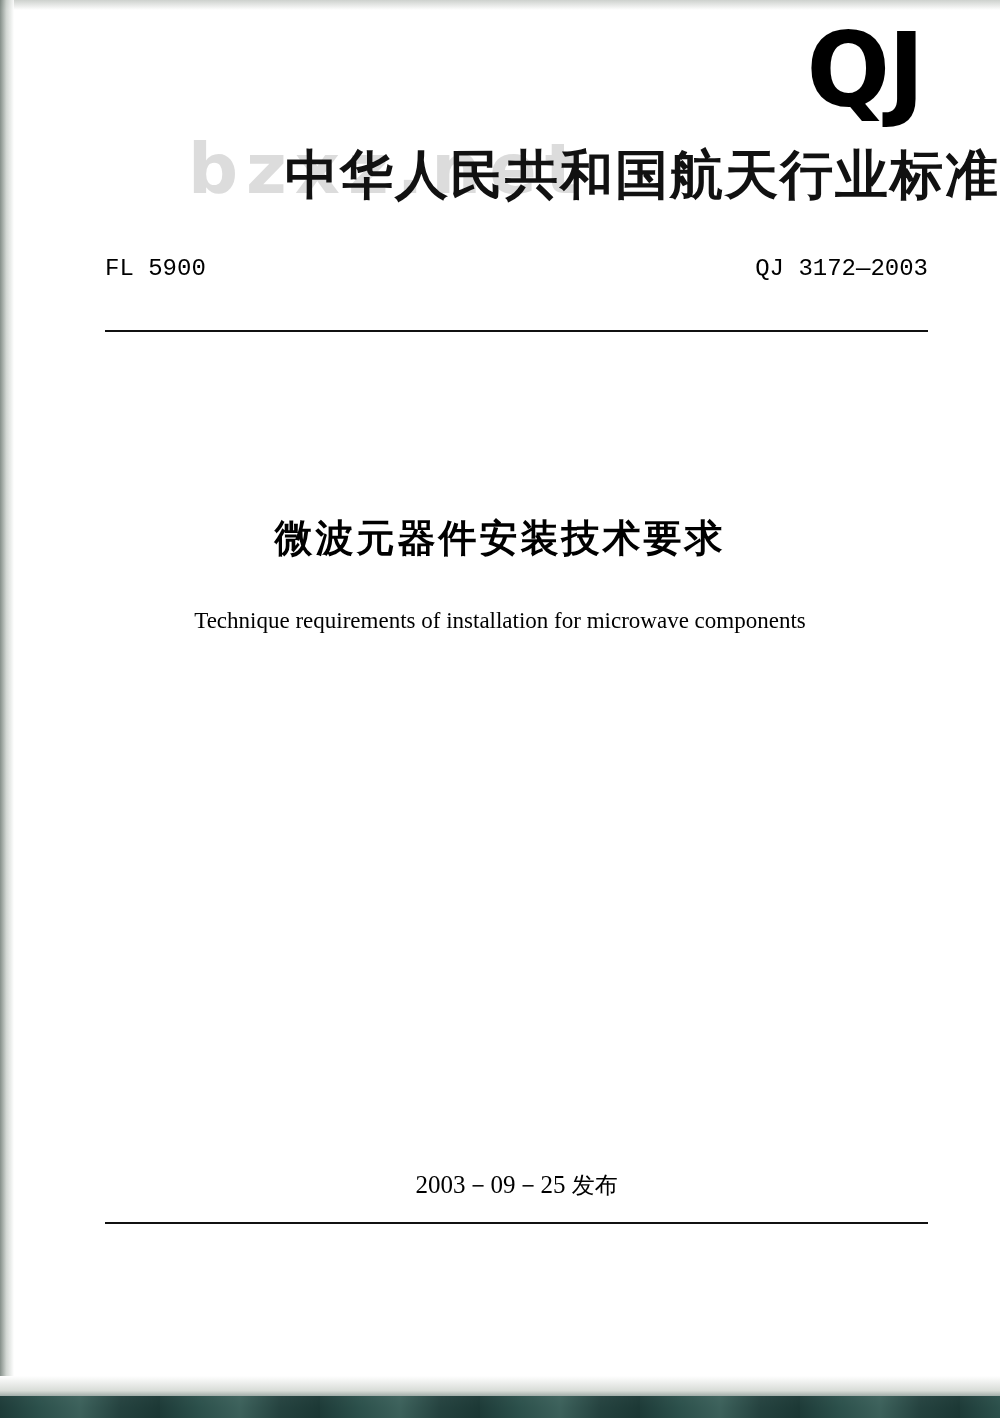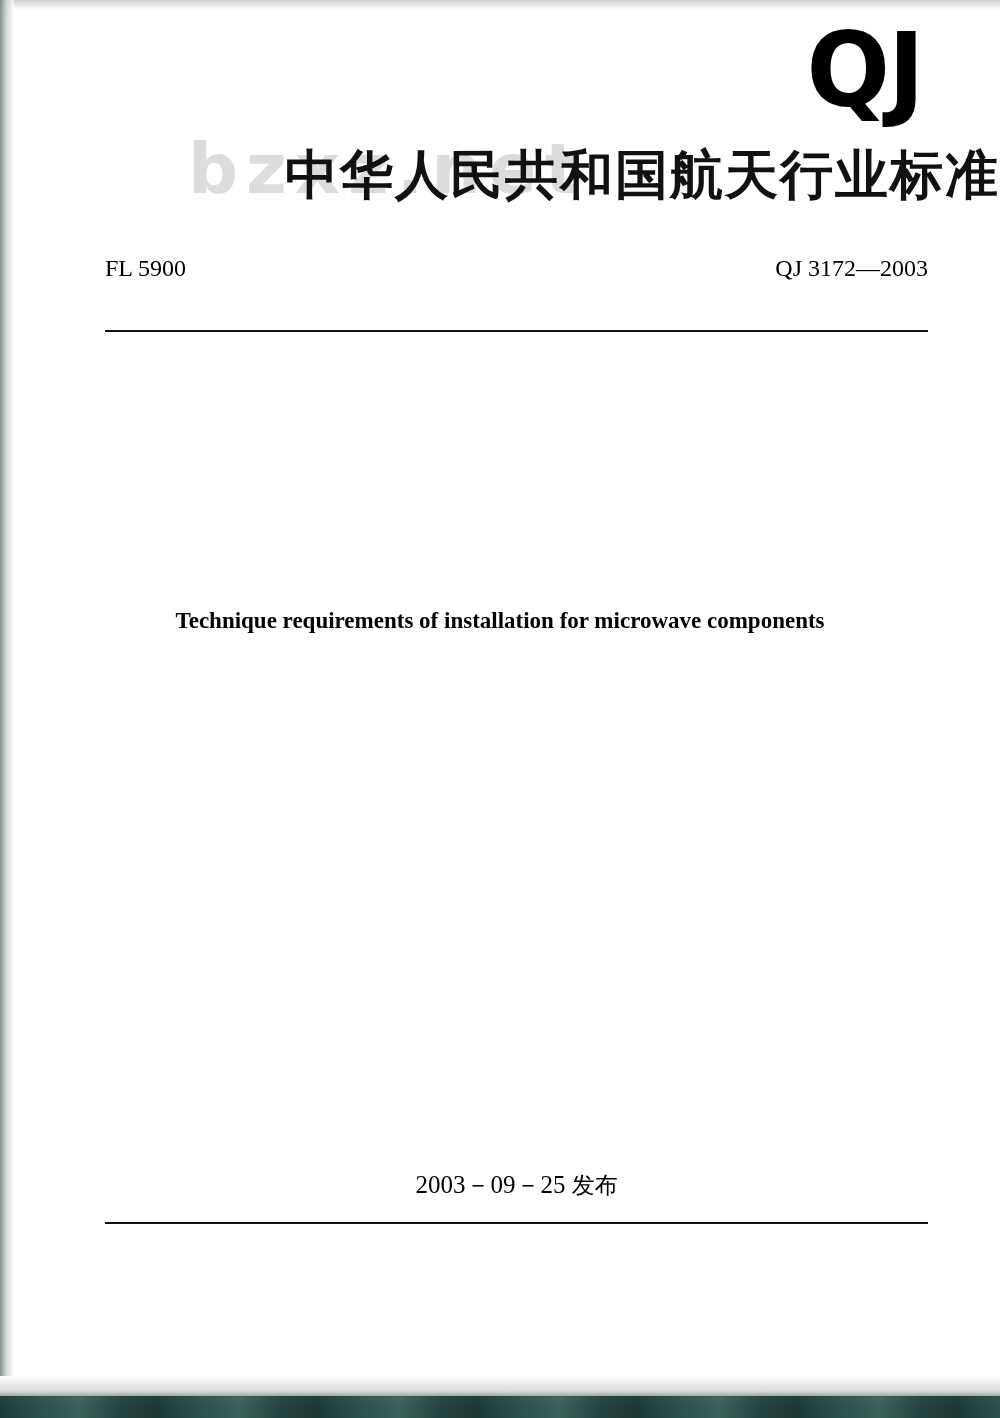--- a/index.html
+++ b/index.html
@@ -90,21 +90,21 @@
     pointer-events: none;
   }
   .meta-row {
     position: absolute;
     left: 105px;
     right: 72px;
     top: 255px;
     display: flex;
     justify-content: space-between;
     font-size: 24px;
-    font-family: Liberation Serif, serif;
+    font-family: Liberation Mono, monospace;
   }
   .rule-top {
     position: absolute;
     left: 105px;
     right: 72px;
     top: 330px;
     height: 2px;
     background: #111;
   }
   .doc-title-cn {
@@ -116,21 +116,21 @@
     font-weight: 700;
     font-size: 38px;
     letter-spacing: 3px;
   }
   .doc-title-en {
     position: absolute;
     left: 0; right: 0;
     top: 608px;
     text-align: center;
     font-family: "Liberation Serif", serif;
-    font-weight: 700;
+    font-weight: 400;
     font-size: 23px;
     letter-spacing: 0px;
   }
   .date-row {
     position: absolute;
     left: 105px;
     right: 72px;
     top: 1168px;
     display: flex;
     justify-content: center;
@@ -176,20 +176,21 @@
 
     <div class="main-title">中华人民共和国航天行业标准</div>
 
     <div class="meta-row">
       <span>FL 5900</span>
       <span>QJ 3172—2003</span>
     </div>
 
     <div class="rule-top"></div>
 
+    <div class="doc-title-cn">微波元器件安装技术要求</div>
     <div class="doc-title-en">Technique requirements of installation for microwave components</div>
 
     <div class="date-row">
       <span>
         <span>2003－09－25</span>
         <span class="cn">发布</span>
       </span>
     </div>
 
     <div class="rule-bottom"></div>

